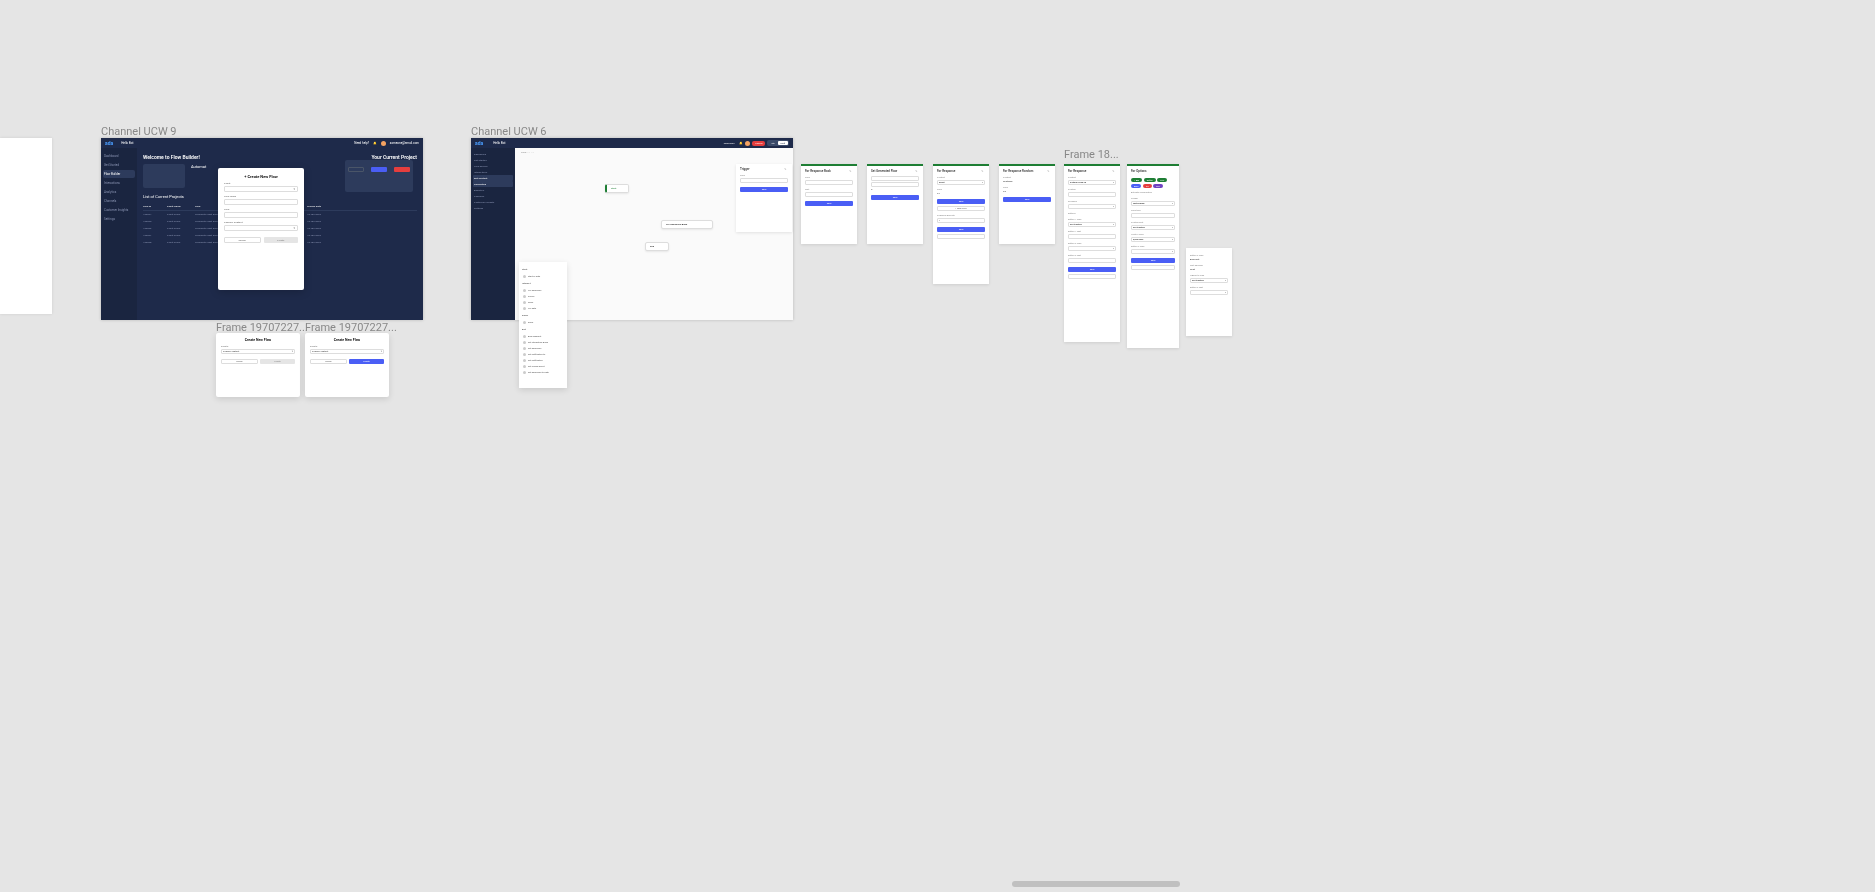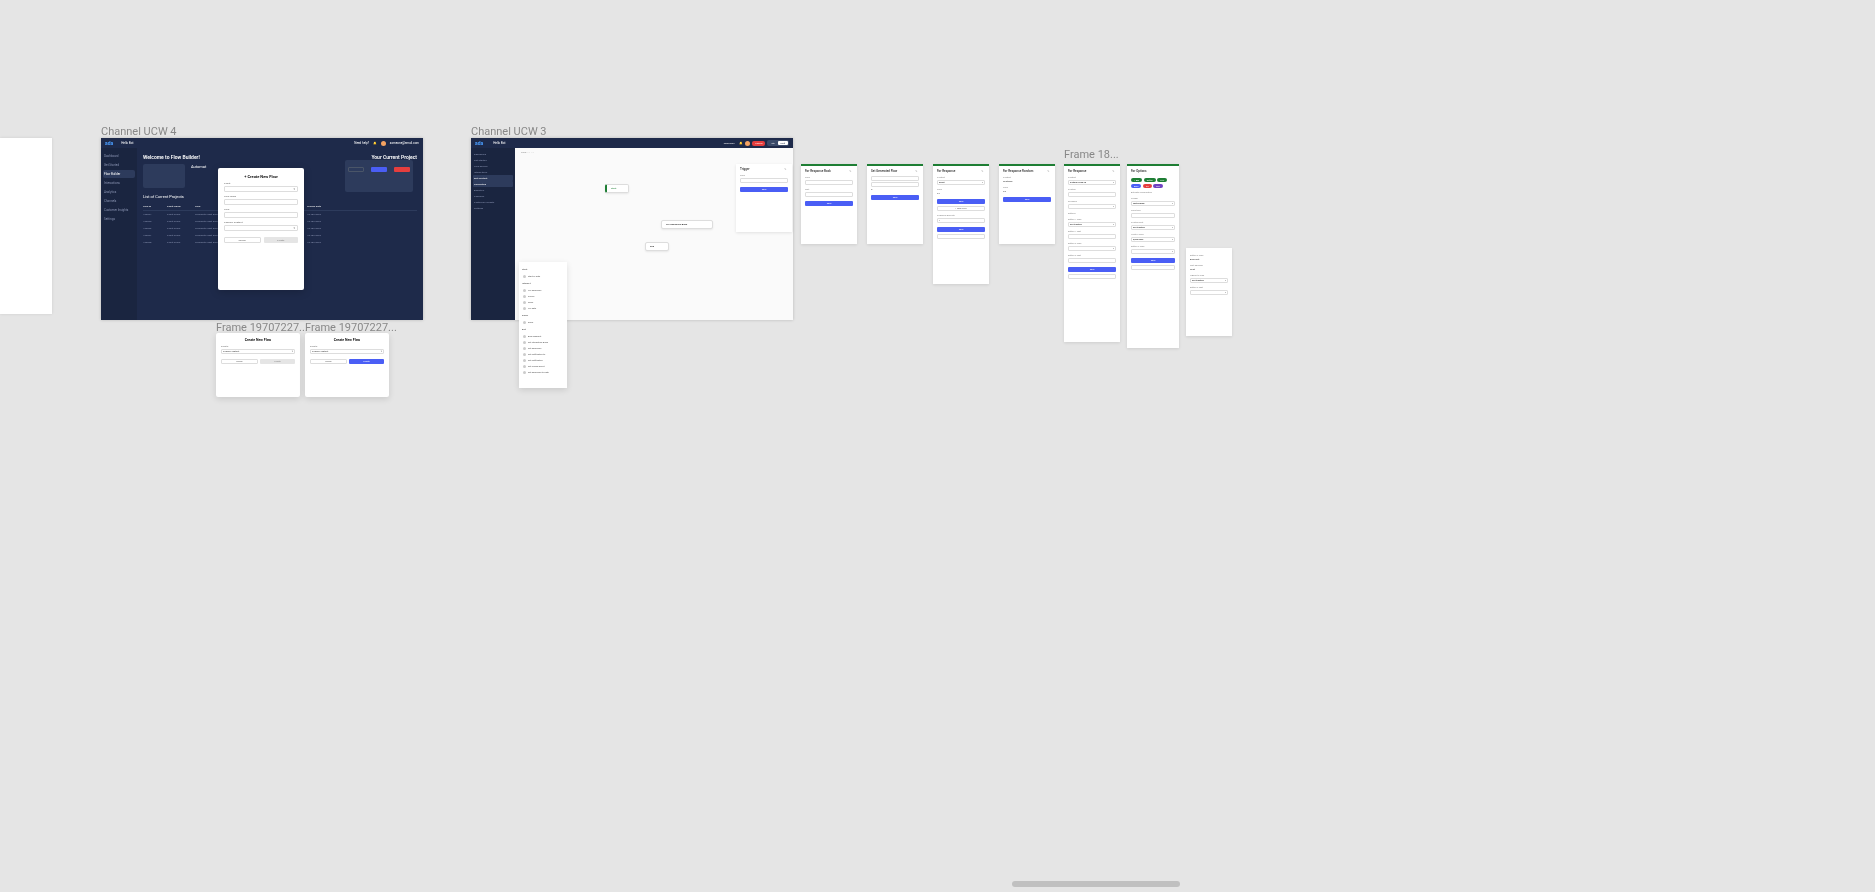--- a/index.html
+++ b/index.html
@@ -130,22 +130,22 @@
 .tag-v { background: #6f42c1; }
 
 
 .scrollbar { position: absolute; bottom: 5px; left: 1012px; width: 168px; height: 6px; background: #c0c0c0; border-radius: 3px; }
 </style>
 </head>
 <body>
 
 <div class="canvas">
 
-  <div class="frame-label label-ucw7">Channel UCW 4</div>
-  <div class="frame-label label-ucw8">Channel UCW 3</div>
+  <div class="frame-label label-ucw7">Channel UCW 9</div>
+  <div class="frame-label label-ucw8">Channel UCW 6</div>
   <div class="frame-label label-frame19">Frame 18...</div>
   <div class="frame-label label-small1">Frame 19707227...</div>
   <div class="frame-label label-small2">Frame 19707227...</div>
 
   <div class="partial-left"></div>
 
   <div class="ucw7">
     <div class="header">
       <span class="logo">ada</span>
       <span>Hello Bot</span>

